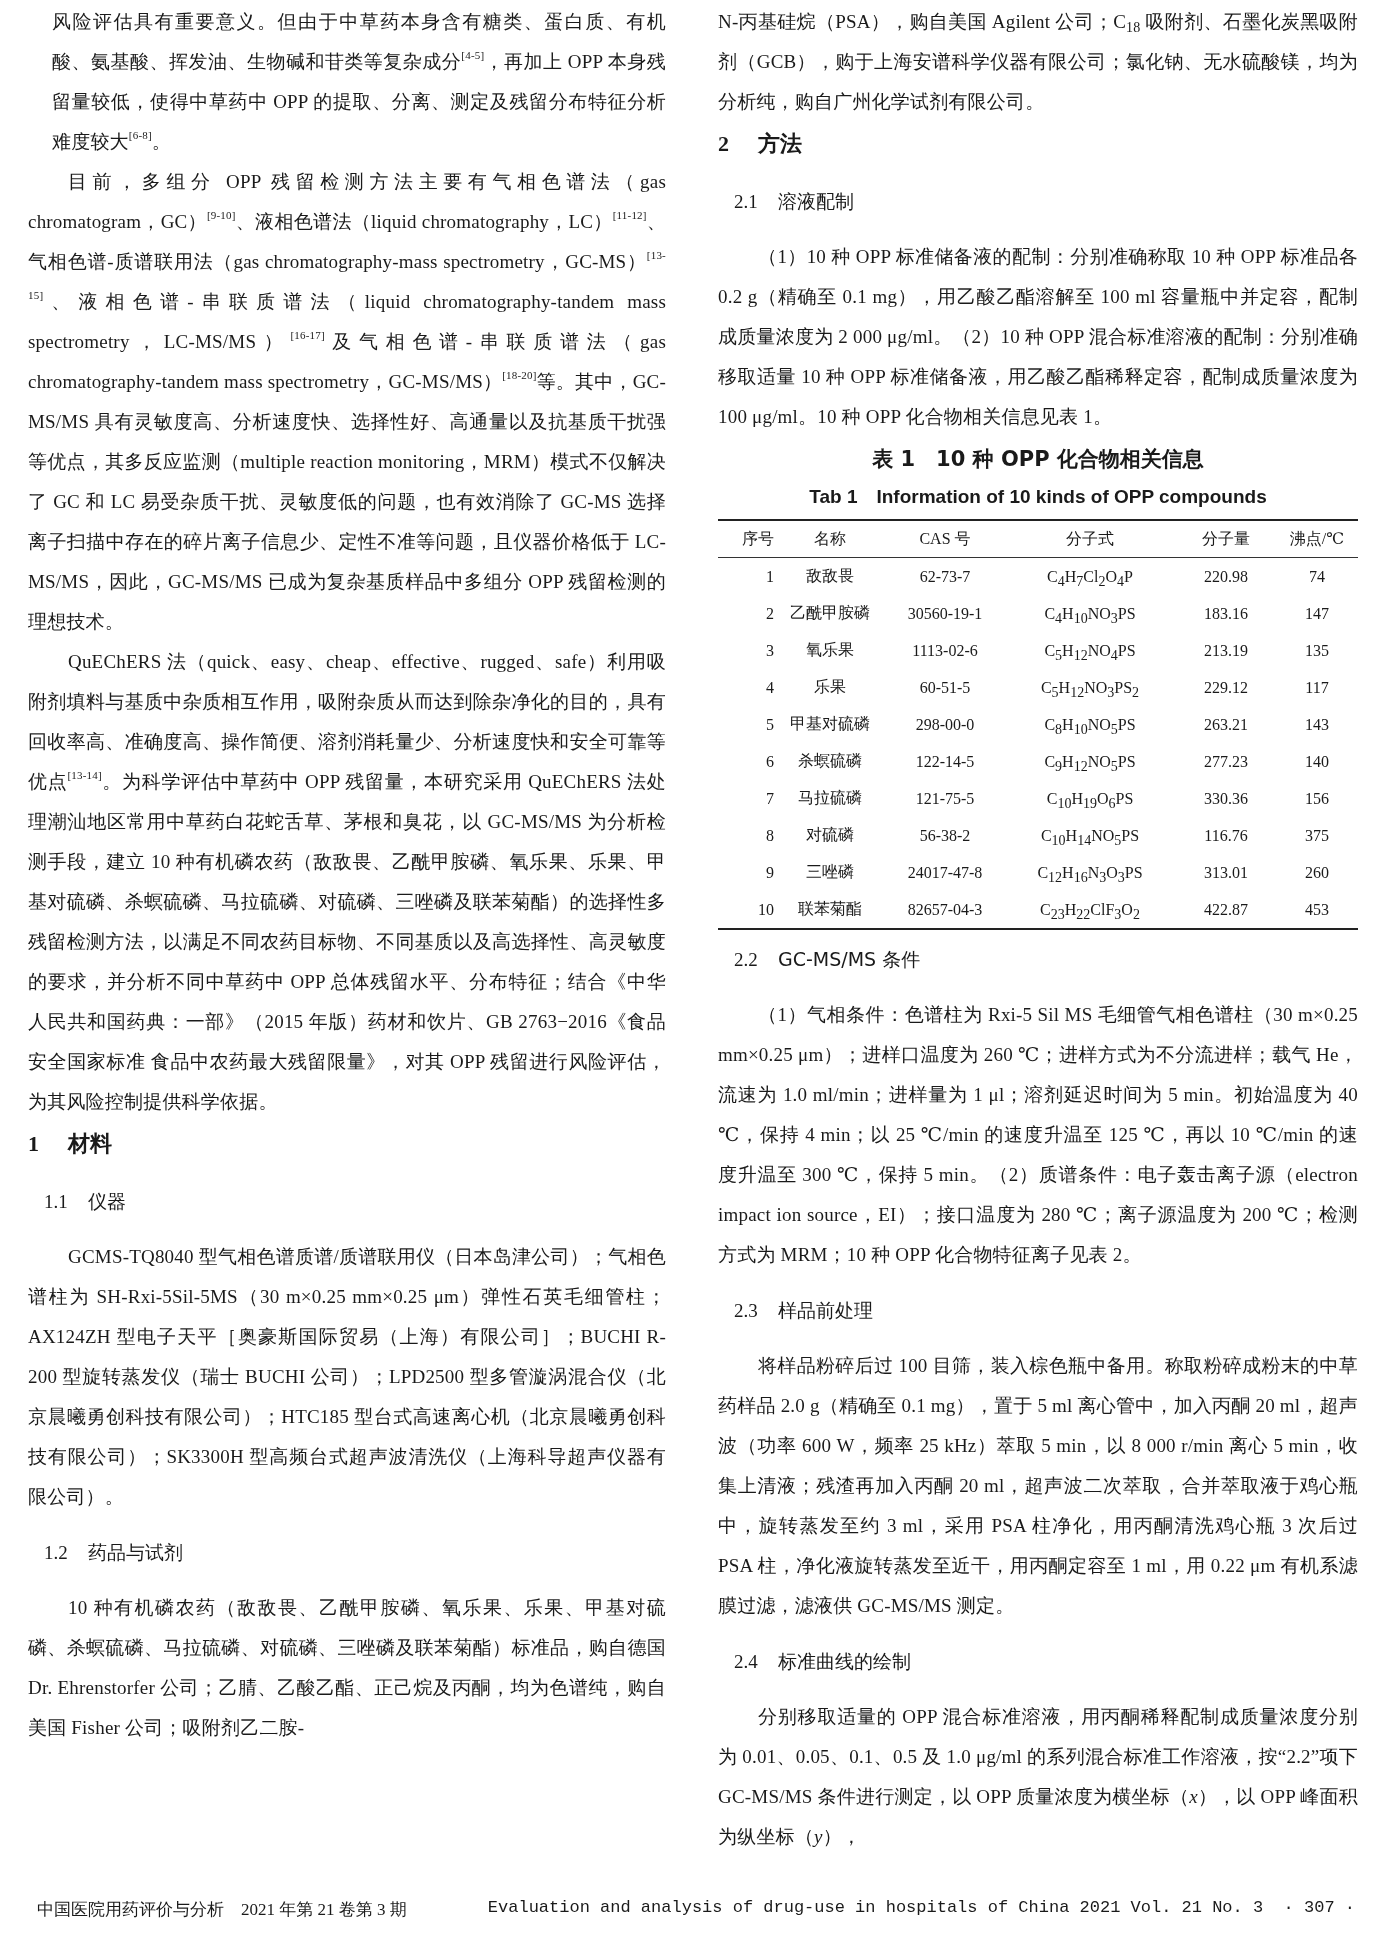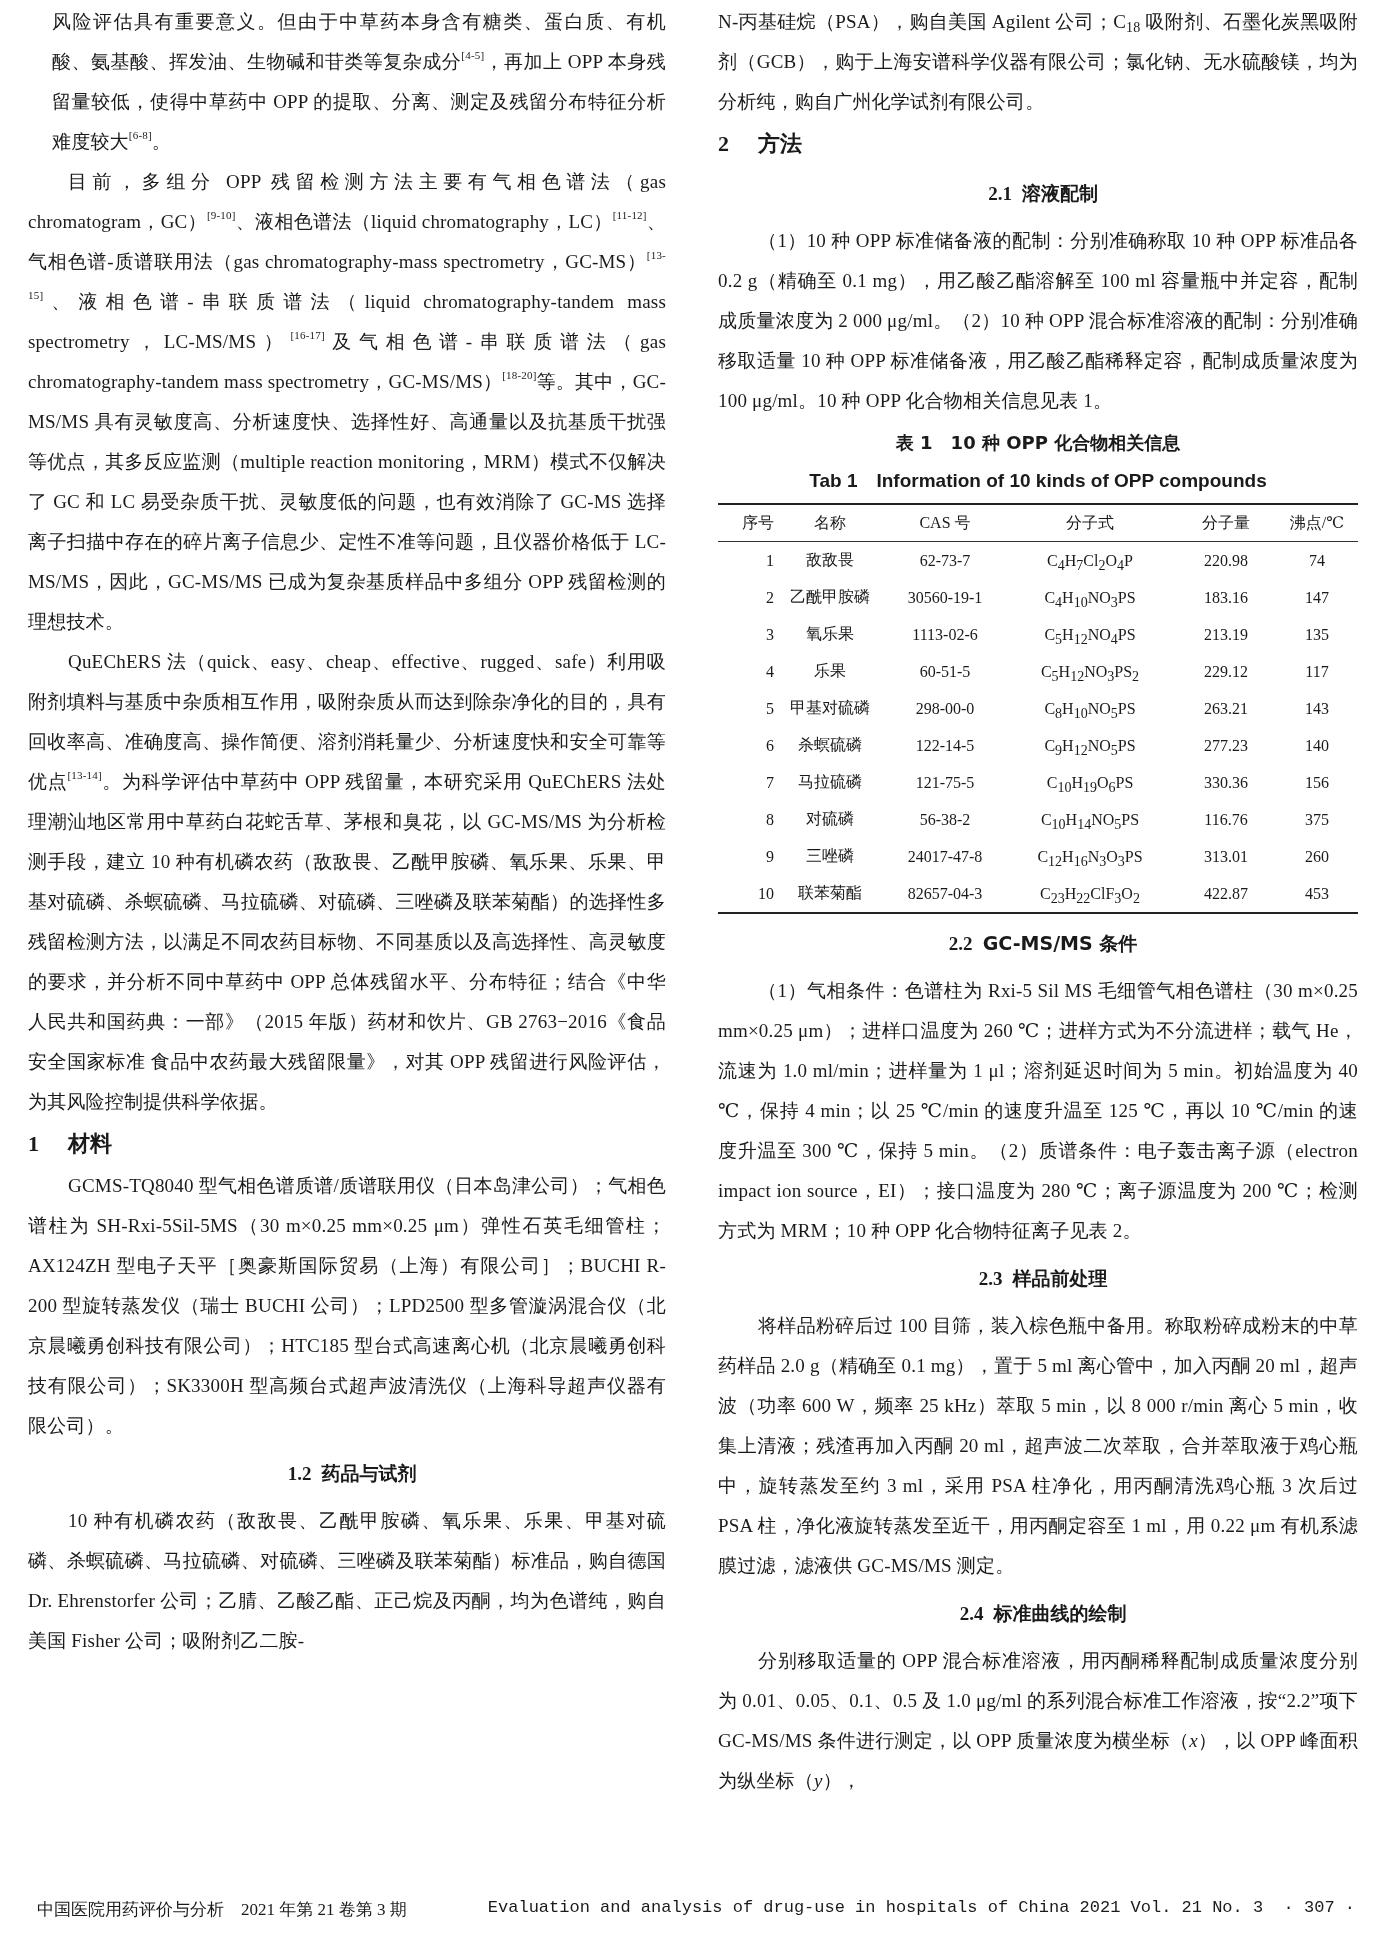--- a/index.html
+++ b/index.html
@@ -17,32 +17,32 @@
     font-family: "Liberation Serif", "DejaVu Serif", serif;
     letter-spacing: 0.2px;
   }
   .p.indent { text-indent: 40px; }
   .h1 {
     font-family: "DejaVu Sans", "Liberation Sans", sans-serif;
     font-weight: bold; font-size: 22px; line-height: 44px; margin: 0;
   }
   .h2 {
     font-family: "DejaVu Sans", "Liberation Sans", sans-serif;
-    font-weight: bold; font-size: 19px; line-height: 38px; margin: 8px; text-align: center;
+    font-weight: normal; font-size: 19px; line-height: 38px; margin: 16px;
   }
   .h1 .num, .h2 .num { display: inline-block; width: 44px; font-family: "Liberation Serif", serif; }
   .h1 .num { width: 40px; }
   sup { font-size: 11px; vertical-align: 9px; line-height: 0; }
   sub { font-size: 14px; vertical-align: -4px; line-height: 0; }
 
   .tbl-title {
     text-align: center; font-weight: bold; margin: 0;
     font-family: "DejaVu Sans", "Liberation Sans", sans-serif;
   }
-  .tbl-title.cn { font-size: 18px; line-height: 40px; margin-top: 2px; }
+  .tbl-title.cn { font-size: 21px; line-height: 40px; margin-top: 2px; }
   .tbl-title.en { font-size: 19px; line-height: 36px; font-family: Liberation Sans, sans-serif; }
   table.t1 {
     width: 100%; border-collapse: collapse; margin-top: 4px;
     font-family: "Liberation Serif", "DejaVu Serif", serif; font-size: 16px;
     border-top: 2px solid #222; border-bottom: 2px solid #222;
   }
   table.t1 th { font-weight: normal; height: 36px; border-bottom: 1px solid #333; padding: 0; }
   table.t1 td { height: 37px; padding: 0; text-align: center; }
   table.t1 th:first-child, table.t1 td:first-child { text-align: right; width: 56px; }
   table.t1 .c-name { width: 112px; }
@@ -61,20 +61,21 @@
 <body>
 
 <div class="col col-left">
   <p class="p" style="margin-top:2px;margin-left:24px;"><span>风险评估具有重要意义。但由于中草药本身含有糖类、蛋白质、有机酸、氨基酸、挥发油、生物碱和苷类等复杂成分</span><sup>[4-5]</sup><span>，再加上 OPP 本身残留量较低，使得中草药中 OPP 的提取、分离、测定及残留分布特征分析难度较大</span><sup>[6-8]</sup><span>。</span></p>
 
   <p class="p indent"><span>目前，多组分 OPP 残留检测方法主要有气相色谱法（gas chromatogram，GC）</span><sup>[9-10]</sup><span>、液相色谱法（liquid chromatography，LC）</span><sup>[11-12]</sup><span>、气相色谱-质谱联用法（gas chromatography-mass spectrometry，GC-MS）</span><sup>[13-15]</sup><span>、液相色谱-串联质谱法（liquid chromatography-tandem mass spectrometry，LC-MS/MS）</span><sup>[16-17]</sup><span>及气相色谱-串联质谱法（gas chromatography-tandem mass spectrometry，GC-MS/MS）</span><sup>[18-20]</sup><span>等。其中，GC-MS/MS 具有灵敏度高、分析速度快、选择性好、高通量以及抗基质干扰强等优点，其多反应监测（multiple reaction monitoring，MRM）模式不仅解决了 GC 和 LC 易受杂质干扰、灵敏度低的问题，也有效消除了 GC-MS 选择离子扫描中存在的碎片离子信息少、定性不准等问题，且仪器价格低于 LC-MS/MS，因此，GC-MS/MS 已成为复杂基质样品中多组分 OPP 残留检测的理想技术。</span></p>
 
   <p class="p indent"><span>QuEChERS 法（quick、easy、cheap、effective、rugged、safe）利用吸附剂填料与基质中杂质相互作用，吸附杂质从而达到除杂净化的目的，具有回收率高、准确度高、操作简便、溶剂消耗量少、分析速度快和安全可靠等优点</span><sup>[13-14]</sup><span>。为科学评估中草药中 OPP 残留量，本研究采用 QuEChERS 法处理潮汕地区常用中草药白花蛇舌草、茅根和臭花，以 GC-MS/MS 为分析检测手段，建立 10 种有机磷农药（敌敌畏、乙酰甲胺磷、氧乐果、乐果、甲基对硫磷、杀螟硫磷、马拉硫磷、对硫磷、三唑磷及联苯菊酯）的选择性多残留检测方法，以满足不同农药目标物、不同基质以及高选择性、高灵敏度的要求，并分析不同中草药中 OPP 总体残留水平、分布特征；结合《中华人民共和国药典：一部》（2015 年版）药材和饮片、GB 2763−2016《食品安全国家标准 食品中农药最大残留限量》，对其 OPP 残留进行风险评估，为其风险控制提供科学依据。</span></p>
 
   <h2 class="h1"><span class="num">1</span><span>材料</span></h2>
+  <h3 class="h2"><span class="num">1.1</span><span>仪器</span></h3>
   <p class="p indent">GCMS-TQ8040 型气相色谱质谱/质谱联用仪（日本岛津公司）；气相色谱柱为 SH-Rxi-5Sil-5MS（30 m×0.25 mm×0.25 μm）弹性石英毛细管柱；AX124ZH 型电子天平［奥豪斯国际贸易（上海）有限公司］；BUCHI R-200 型旋转蒸发仪（瑞士 BUCHI 公司）；LPD2500 型多管漩涡混合仪（北京晨曦勇创科技有限公司）；HTC185 型台式高速离心机（北京晨曦勇创科技有限公司）；SK3300H 型高频台式超声波清洗仪（上海科导超声仪器有限公司）。</p>
   <h3 class="h2"><span class="num">1.2</span><span>药品与试剂</span></h3>
   <p class="p indent">10 种有机磷农药（敌敌畏、乙酰甲胺磷、氧乐果、乐果、甲基对硫磷、杀螟硫磷、马拉硫磷、对硫磷、三唑磷及联苯菊酯）标准品，购自德国 Dr. Ehrenstorfer 公司；乙腈、乙酸乙酯、正己烷及丙酮，均为色谱纯，购自美国 Fisher 公司；吸附剂乙二胺-</p>
 </div>
 
 <div class="col col-right">
   <p class="p" style="margin-top:2px;"><span>N-丙基硅烷（PSA），购自美国 Agilent 公司；C</span><sub>18</sub><span> 吸附剂、石墨化炭黑吸附剂（GCB），购于上海安谱科学仪器有限公司；氯化钠、无水硫酸镁，均为分析纯，购自广州化学试剂有限公司。</span></p>
 
   <h2 class="h1"><span class="num">2</span><span>方法</span></h2>
   <h3 class="h2"><span class="num">2.1</span><span>溶液配制</span></h3>

